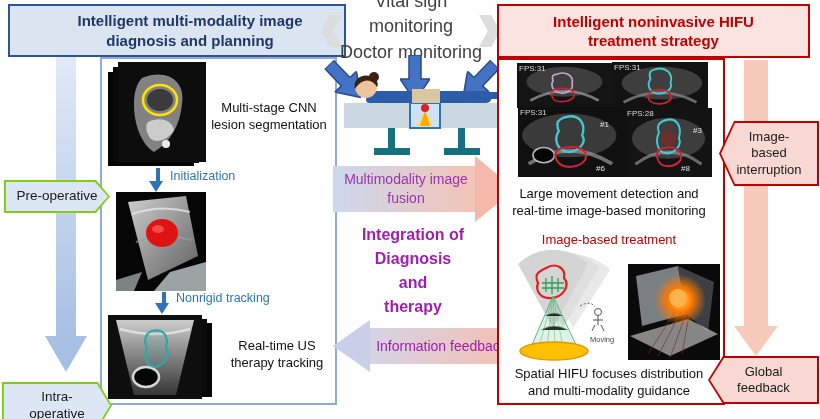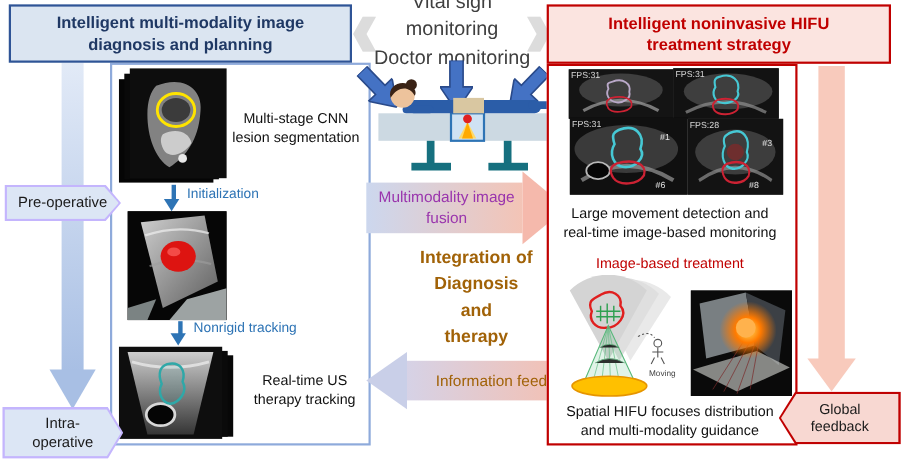--- a/index.html
+++ b/index.html
@@ -2,42 +2,42 @@
 <html><head>
 <meta charset="utf-8">
 <style>
   html,body{margin:0;padding:0;background:#fff;}
   .canvas{position:relative;width:820px;height:419px;background:#fff;
           font-family:"Liberation Sans",sans-serif;overflow:hidden;}
   .abs{position:absolute;}
   .pre{white-space:pre-line;}
   .ctr{display:flex;align-items:center;justify-content:center;text-align:center;}
   .title-box{font-weight:bold;line-height:1.3;}
-  .blue-title{background:#dbe5f1;border:2px solid #2f5496;color:#1f3864;font-size:15px;}
+  .blue-title{background:#dbe5f1;border:2px solid #2f5496;color:#1f3864;font-size:15px;padding-left:26px;}
   .red-title{background:#fbe4e0;border:2px solid #c00000;color:#c00000;font-size:15px;}
   .left-panel{border:2px solid #8eaadb;background:#fff;}
   .right-panel{border:2px solid #c00000;background:#fff;}
   .step-label{font-size:13px;color:#111;line-height:1.3;}
   .conn-label{font-size:12.5px;color:#2e74b5;}
   .stem{width:4px;background:#2e74b5;}
   .tri-down{width:0;height:0;border-left:7px solid transparent;border-right:7px solid transparent;border-top:11px solid #2e74b5;}
-  .chev-right{clip-path:polygon(0 0,calc(100% - 14px) 0,100% 50%,calc(100% - 14px) 100%,0 100%);background:#c4b5fd;}
+  .chev-right{clip-path:polygon(0 0,calc(100% - 14px) 0,100% 50%,calc(100% - 14px) 100%,0 100%);background:#84cc16;margin-top:12px;}
   .chev-right-in{position:absolute;inset:2px;clip-path:polygon(0 0,calc(100% - 13px) 0,100% 50%,calc(100% - 13px) 100%,0 100%);background:#dce6f5;font-size:13.5px;color:#1a1a1a;line-height:1.25;}
   .chev-left{clip-path:polygon(15px 0,100% 0,100% 100%,15px 100%,0 50%);background:#c00000;}
   .chev-left-in{position:absolute;inset:2px;clip-path:polygon(14px 0,100% 0,100% 100%,14px 100%,0 50%);background:#f8d8d2;font-size:13px;color:#1a1a1a;line-height:1.25;}
   .gchev{width:21px;height:32px;background:#dcdcdc;filter:drop-shadow(0 0 1px #9a9a9a);}
   .gchev.l{clip-path:polygon(100% 0,42% 0,0 50%,42% 100%,100% 100%,58% 50%);}
   .gchev.r{clip-path:polygon(0 0,58% 0,100% 50%,58% 100%,0 100%,42% 50%);}
   .mon-text{font-size:18px;color:#3f3f3f;line-height:1.4;}
   .fus-body{background:linear-gradient(90deg,#ccd7ee,#f3c4b6);}
   .fus-head{width:0;height:0;border-top:33px solid transparent;border-bottom:33px solid transparent;border-left:40px solid #f5b9ac;}
   .fb-head{width:0;height:0;border-top:26px solid transparent;border-bottom:26px solid transparent;border-right:37px solid #c9cfe8;}
   .fb-body{background:linear-gradient(90deg,#d6d2e6,#f4c0b2);}
   .magenta{color:#9a35ad;}
-  .purple{color:#a16207;margin-left:20px;}
+  .purple{color:#a21caf;}
   .red-text{color:#c00000;}
   .band-blue{background:linear-gradient(180deg,#e2eaf7,#a8bfe4);}
   .bhead{width:0;height:0;border-left:21px solid transparent;border-right:21px solid transparent;border-top:36px solid #a8bfe4;}
   .band-pink{background:#f8cabc;}
   .phead{width:0;height:0;border-left:22px solid transparent;border-right:22px solid transparent;border-top:30px solid #f8cabc;}
   .fps{font-size:8px;color:#d8d8d8;}
   .fid{font-size:8px;color:#e4e4e4;}
   .img-frame{background:#0d0d0d;}
 </style>
 </head>
@@ -298,18 +298,23 @@
           <line x1="54" y1="90" x2="62" y2="46"></line>
       </g>
       <circle cx="52" cy="36" r="26" fill="url(#og)"></circle>
       <circle cx="50" cy="34" r="9" fill="#ffb24d"></circle>
     </svg>
   </div>
 
   <div class="abs ctr step-label pre" style="left:500px;top:365px;width:218px;height:36px;">Spatial HIFU focuses distribution
 and multi-modality guidance</div>
 
+  <div class="abs chev-left" style="left:719px;top:121px;width:100px;height:65px;">
+    <div class="chev-left-in ctr pre">Image-
+based
+interruption</div>
+  </div>
   <div class="abs chev-left" style="left:708px;top:356px;width:111px;height:48px;">
     <div class="chev-left-in ctr pre">Global
 feedback</div>
   </div>
 
 </div>
 
 </body></html>

